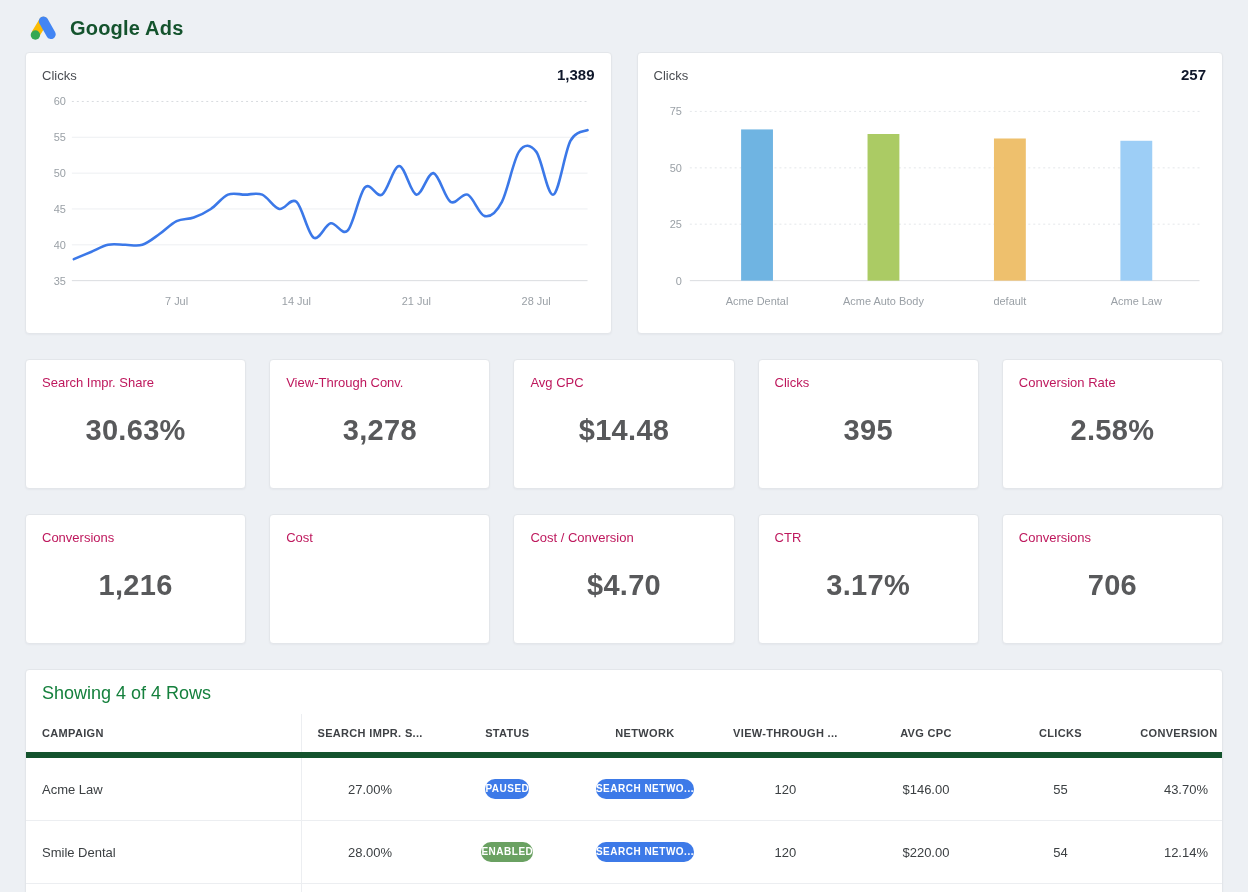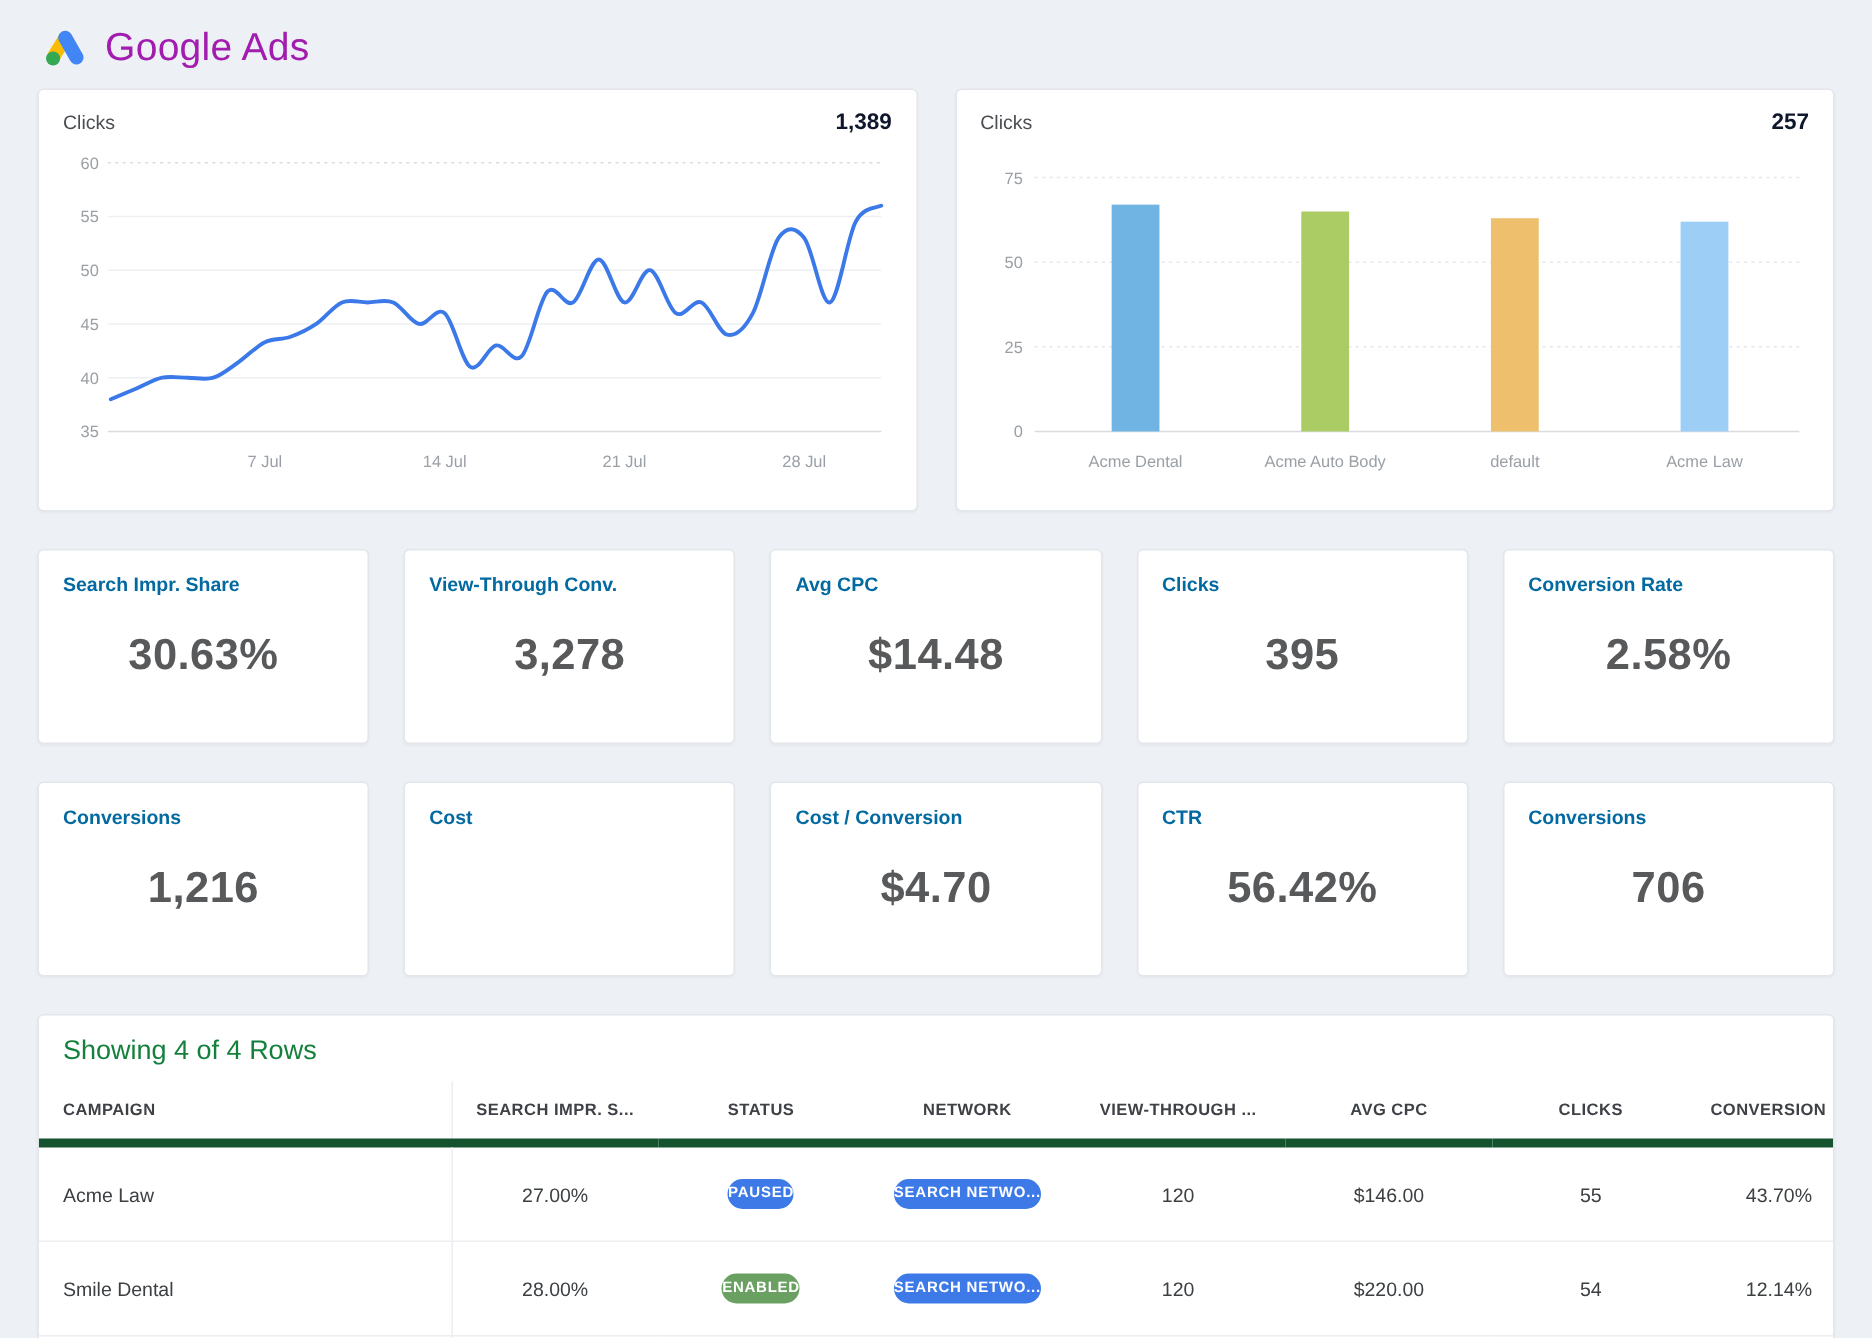--- a/index.html
+++ b/index.html
@@ -7,42 +7,42 @@
   body {
     background:#edf0f4;
     font-family:"Liberation Sans", sans-serif;
     color:#3c4043;
   }
   .page { padding:0 25px; }
 
   
   .app-header { display:flex; align-items:center; padding:16px 0 12px 30px; }
   .app-header .logo { width:27px; height:24px; }
-  .app-header .title { font-size:26px; font-weight:normal; color:#a21caf; margin-left:13px; letter-spacing:.2px; }
+  .app-header .title { font-size:20px; font-weight:bold; color:#14532d; margin-left:13px; letter-spacing:.2px; }
 
   
   .card {
     background:#fff;
     border:1px solid #e3e6ea;
     border-radius:4px;
     box-shadow:0 1px 2px rgba(20,30,50,.04);
   }
 
   
   .charts-row { display:flex; gap:25px; }
   .chart-card { flex:1; height:282px; padding:13px 16px 10px 16px; }
   .chart-card .chart-head { display:flex; justify-content:space-between; align-items:baseline; }
   .chart-card .chart-title { font-size:13px; color:#4a4d52; }
   .chart-card .chart-total { font-size:15px; font-weight:bold; color:#0f172a; }
   .chart-card svg { display:block; width:100%; height:234px; margin-top:2px; }
 
   
   .kpi-row { display:grid; grid-template-columns:repeat(5,1fr); gap:23px; margin-top:25px; }
   .kpi-card { height:130px; padding:15px 16px; display:flex; flex-direction:column; }
-  .kpi-label { font-size:13px; color:#0369a1;font-weight:bold; }
+  .kpi-label { font-size:13px; color:#be185d; }
   .kpi-value { text-align:center; margin-top:24px; font-size:29px; font-weight:bold; color:#58595b; letter-spacing:.3px; }
 
   
   .table-card { margin-top:25px; height:400px; overflow:hidden; }
   .showing-bar { padding:13px 16px 10px 16px; font-size:18px; color:#15803d; }
   table { width:100%; border-collapse:collapse; table-layout:fixed; }
   th {
     font-size:11px; font-weight:bold; color:#3e4145; letter-spacing:.03em;
     padding:13px 14px; white-space:nowrap; overflow:hidden;
     border-bottom:6px solid #14532d;
@@ -159,21 +159,21 @@
     </div>
     <div class="card kpi-card">
       <div class="kpi-label">Cost</div>
     </div>
     <div class="card kpi-card">
       <div class="kpi-label">Cost / Conversion</div>
       <div class="kpi-value">$4.70</div>
     </div>
     <div class="card kpi-card">
       <div class="kpi-label">CTR</div>
-      <div class="kpi-value">56.42%</div>
+      <div class="kpi-value">3.17%</div>
     </div>
     <div class="card kpi-card">
       <div class="kpi-label">Conversions</div>
       <div class="kpi-value">706</div>
     </div>
   </div>
 
   <div class="card table-card">
     <div class="showing-bar">Showing 4 of 4 Rows</div>
     <table>

